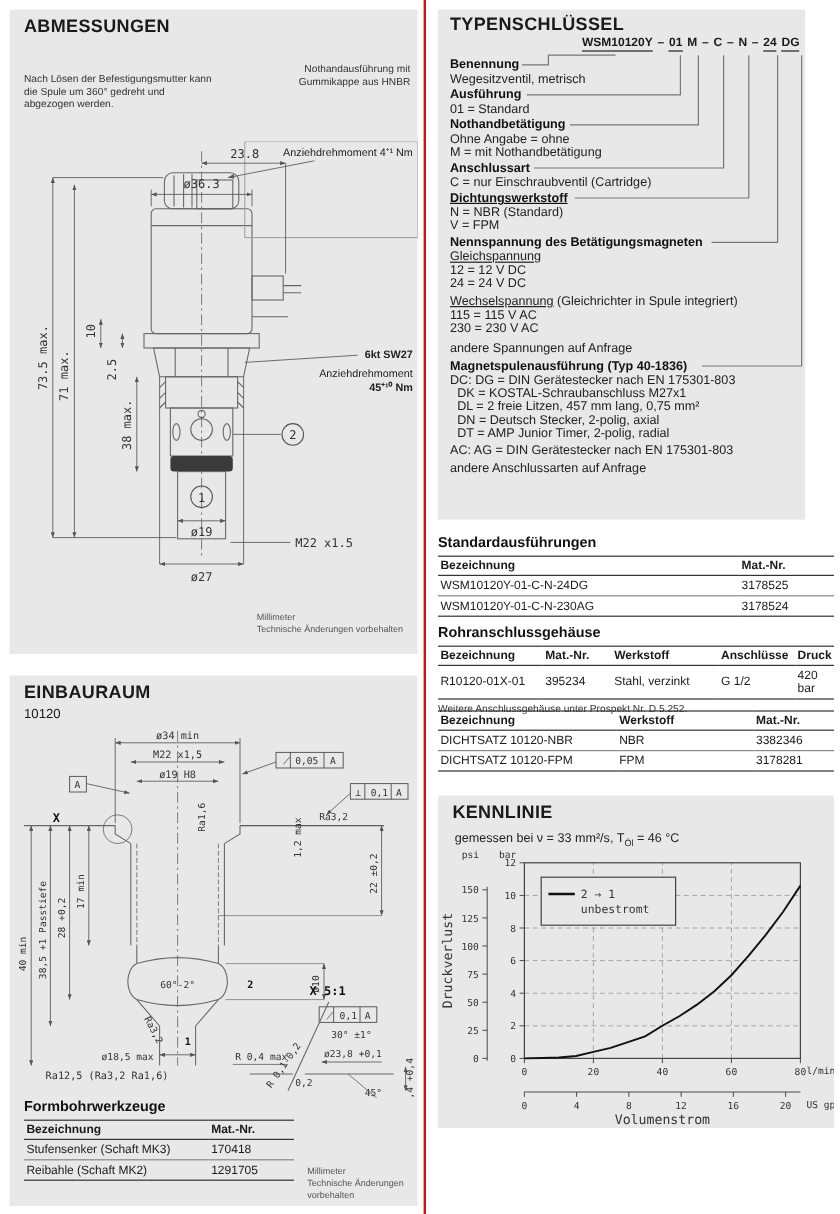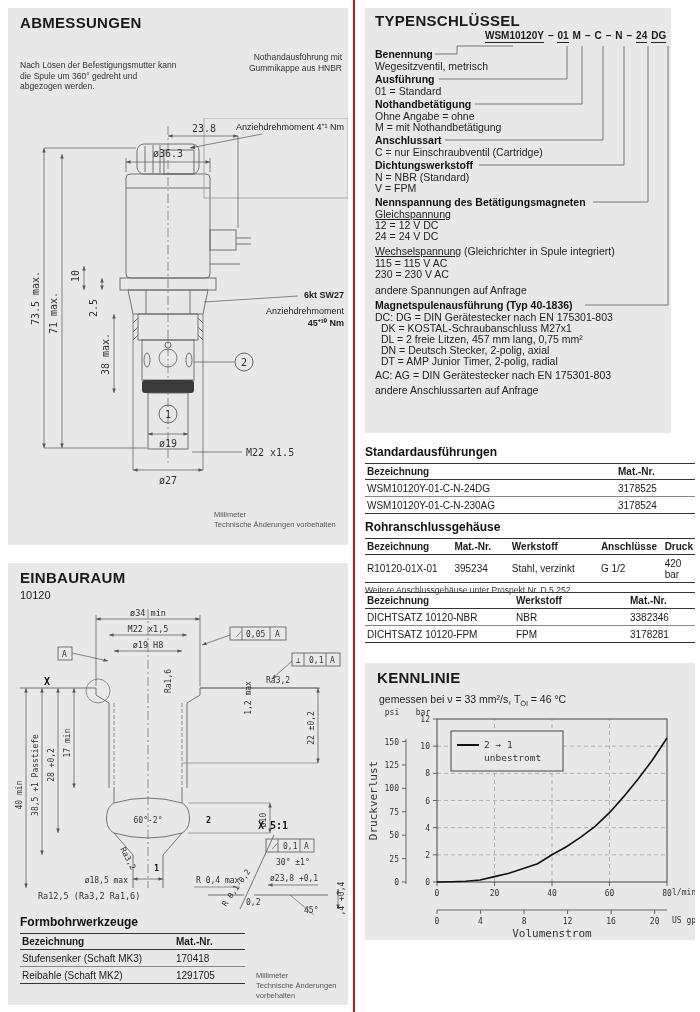--- a/index.html
+++ b/index.html
@@ -263,21 +263,21 @@
   </div>
   <div class="tsl b" style="top:40px;">Benennung</div>
   <div class="tsl" style="top:52px;">Wegesitzventil, metrisch</div>
   <div class="tsl b" style="top:65px;">Ausführung</div>
   <div class="tsl" style="top:77px;">01  =  Standard</div>
   <div class="tsl b" style="top:90px;">Nothandbetätigung</div>
   <div class="tsl" style="top:102px;">Ohne Angabe = ohne</div>
   <div class="tsl" style="top:113px;">M   =  mit Nothandbetätigung</div>
   <div class="tsl b" style="top:126px;">Anschlussart</div>
   <div class="tsl" style="top:138px;">C   =  nur Einschraubventil (Cartridge)</div>
-  <div class="tsl b" style="top:151px;">Dichtungswerkstoff</div>
+  <div class="tsl b" style="top:151px;text-decoration:underline;">Dichtungswerkstoff</div>
   <div class="tsl" style="top:163px;">N   =  NBR (Standard)</div>
   <div class="tsl" style="top:174px;">V   =  FPM</div>
   <div class="tsl b" style="top:188px;">Nennspannung des Betätigungsmagneten</div>
   <div class="tsl u" style="top:200px;">Gleichspannung</div>
   <div class="tsl" style="top:211px;">12  =   12 V DC</div>
   <div class="tsl" style="top:222px;">24  =   24 V DC</div>
   <div class="tsl" style="top:237px;"><span class="u">Wechselspannung</span><span> (Gleichrichter in Spule integriert)</span></div>
   <div class="tsl" style="top:249px;">115 = 115 V AC</div>
   <div class="tsl" style="top:260px;">230 = 230 V AC</div>
   <div class="tsl" style="top:276px;">andere Spannungen auf Anfrage</div>

